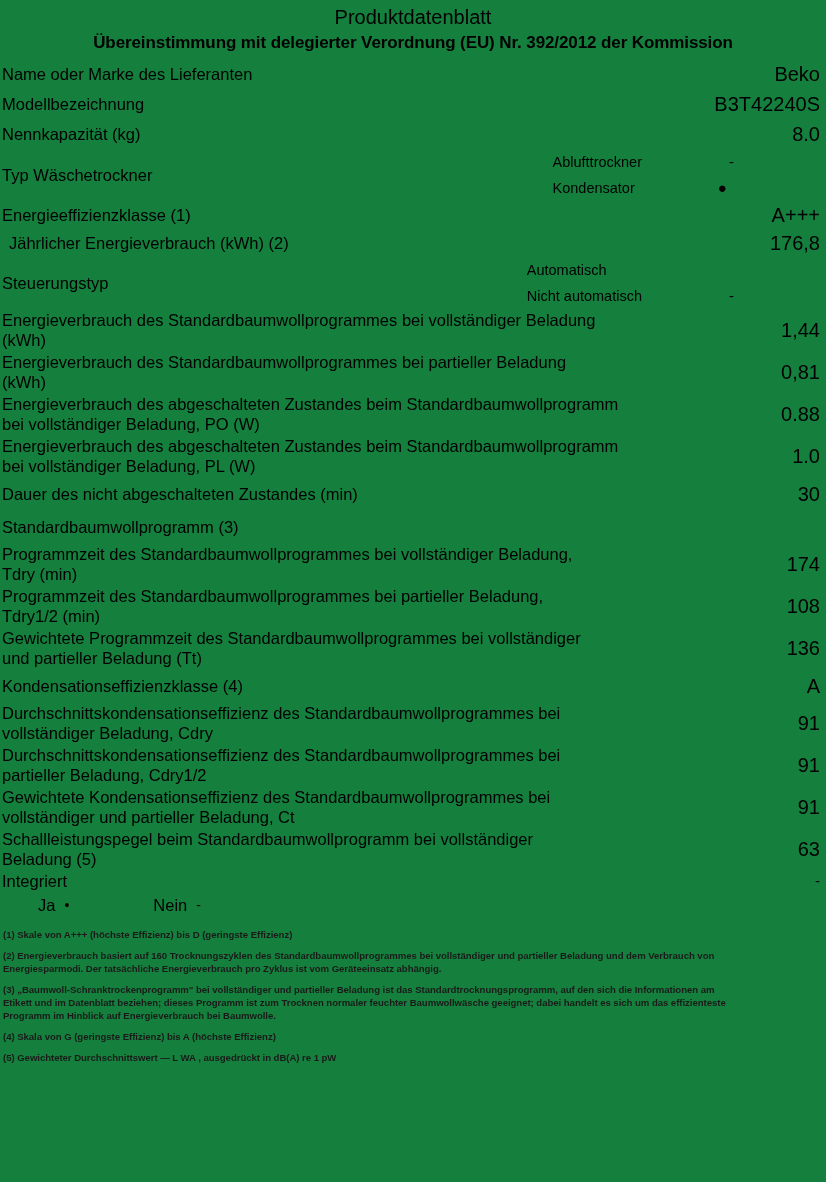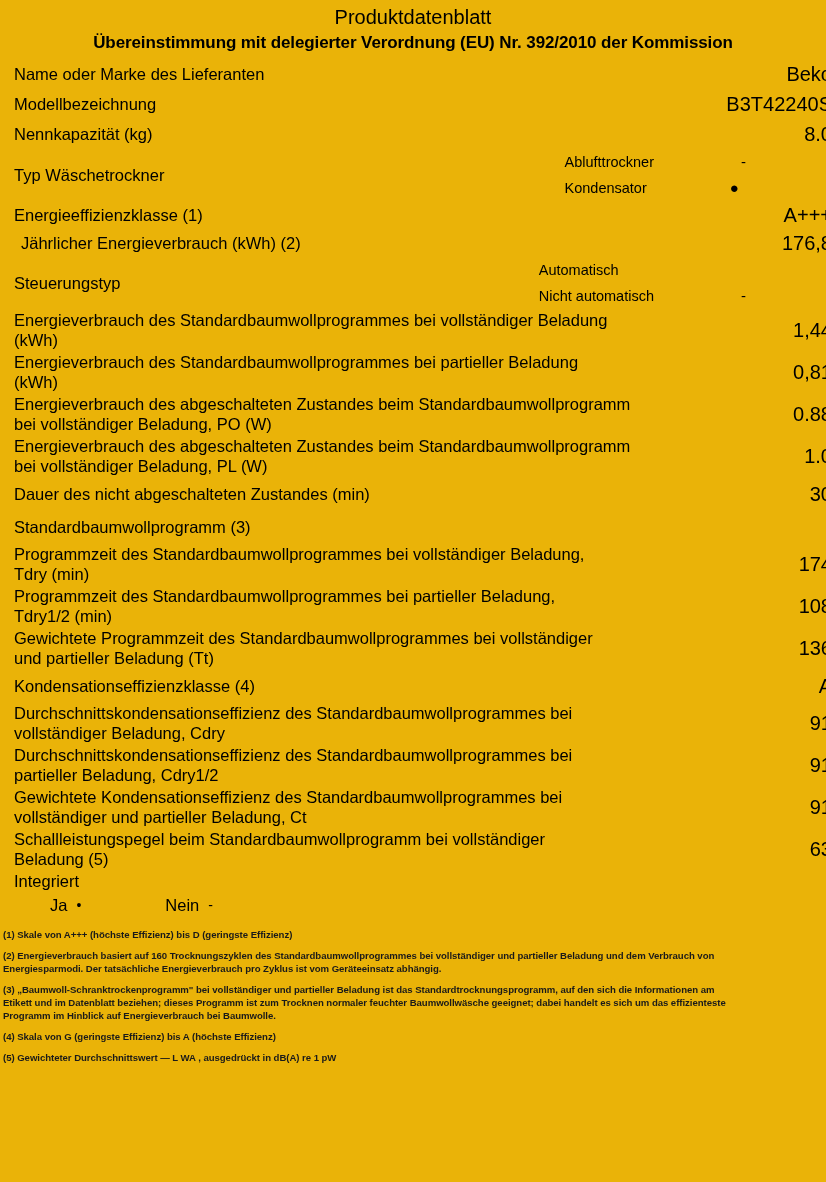--- a/index.html
+++ b/index.html
@@ -9,21 +9,21 @@
   }
   body {
     font-family: "Liberation Sans", sans-serif;
     color: #000000;
   }
   .sheet {
     position: relative;
     width: 826px;
     height: 1182px;
     margin: 0 auto;
-    background: #eab308;
+    background: #15803d;
     overflow: hidden;
   }
 
   
   .title-main {
     text-align: center;
     font-size: 20px;
     line-height: 26px;
     font-weight: normal;
     padding-top: 4px;
@@ -33,21 +33,20 @@
     font-size: 17px;
     line-height: 24px;
     font-weight: bold;
     letter-spacing: -0.1px;
     padding-top: 1px;
   }
 
   
   .rows {
     padding-top: 4px;
-    margin-left: 12px;
   }
   .row {
     display: flex;
     align-items: center;
     width: 826px;
     box-sizing: border-box;
     padding: 0 6px 0 2px;
   }
   .label {
     flex: 1 1 auto;
@@ -135,21 +134,21 @@
     letter-spacing: -0.05px;
   }
   .fn:last-child { margin-bottom: 12px; }
 </style>
 </head>
 <body>
 
 <div class="sheet">
 
   <div class="title-main">Produktdatenblatt</div>
-  <div class="title-sub">Übereinstimmung mit delegierter Verordnung (EU) Nr. 392/2010 der Kommission</div>
+  <div class="title-sub">Übereinstimmung mit delegierter Verordnung (EU) Nr. 392/2012 der Kommission</div>
 
   <div class="rows">
 
     <div class="row r-tall">
       <div class="label">Name oder Marke des Lieferanten</div>
       <div class="value">Beko</div>
     </div>
 
     <div class="row r-tall">
       <div class="label">Modellbezeichnung</div>

